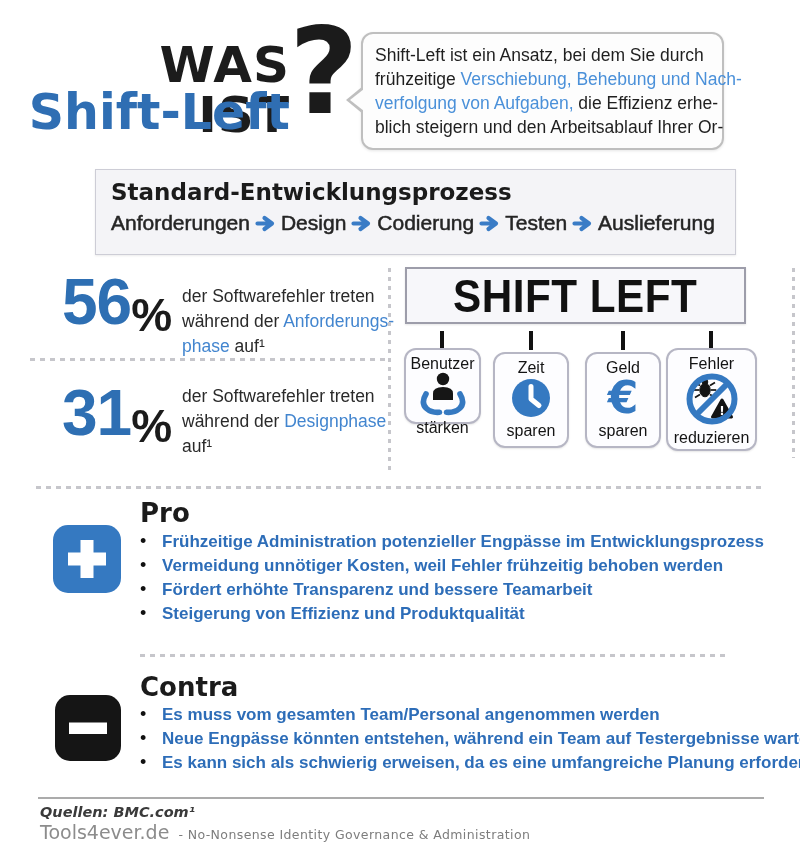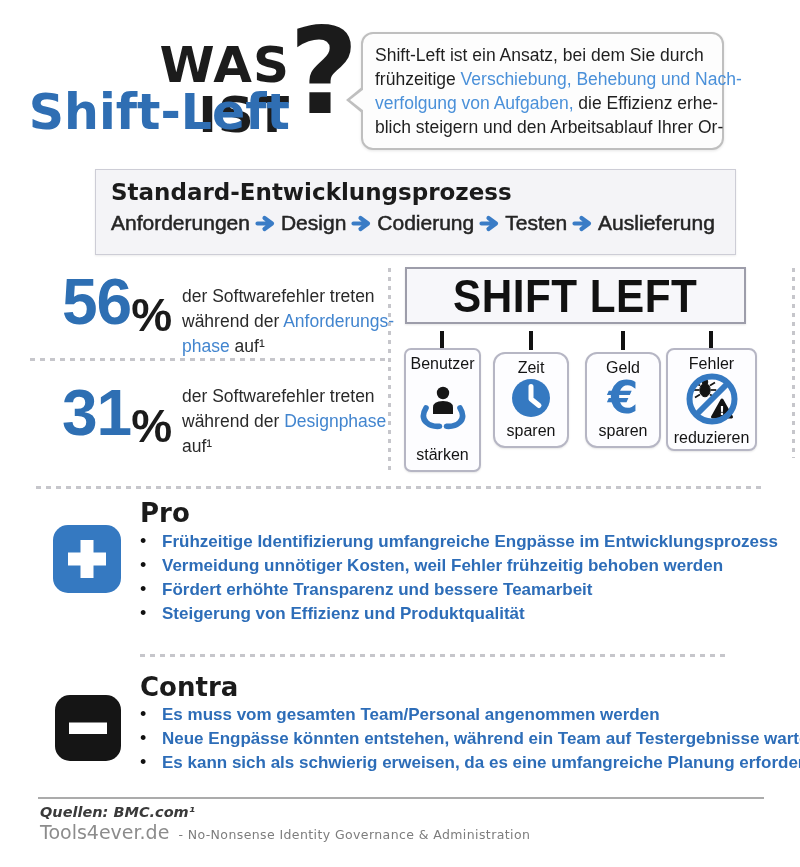--- a/index.html
+++ b/index.html
@@ -153,21 +153,21 @@
   <div class="abs vdash" style="left:792px; top:268px; height:190px;"></div>
 
   <div class="abs sign">
     <span class="sign-text">SHIFT LEFT</span>
   </div>
   <div class="abs post" style="left:440px;"></div>
   <div class="abs post" style="left:529px;"></div>
   <div class="abs post" style="left:621px;"></div>
   <div class="abs post" style="left:709px;"></div>
 
-  <div class="abs card" style="left:404px; top:348px; width:77px; height:124px;border-radius:7px;">
+  <div class="abs card" style="left:404px; top:348px; width:77px; height:76px;">
     <div class="card-label">Benutzer</div>
     <div>
       <svg width="50" height="44" viewBox="0 0 50 44">
         <circle cx="25" cy="7" r="6.2" fill="#161616"></circle>
         <path d="M15 28 v-6.5 q0 -6.5 10 -6.5 q10 0 10 6.5 V28 z" fill="#161616"></path>
         <path d="M8 22 q-5.5 9 0.5 14.5 q5 4.5 13 3.8" fill="none" stroke="#3579c1" stroke-width="5.6" stroke-linecap="round"></path>
         <path d="M42 22 q5.5 9 -0.5 14.5 q-5 4.5 -13 3.8" fill="none" stroke="#3579c1" stroke-width="5.6" stroke-linecap="round"></path>
       </svg>
     </div>
     <div class="card-label">stärken</div>
@@ -183,21 +183,21 @@
     </div>
     <div class="card-label">sparen</div>
   </div>
 
   <div class="abs card" style="left:585px; top:352px; width:76px; height:96px;">
     <div class="card-label">Geld</div>
     <div class="euro-glyph">€</div>
     <div class="card-label">sparen</div>
   </div>
 
-  <div class="abs card" style="left:666px; top:348px; width:91px; height:103px;border-radius:8px;">
+  <div class="abs card" style="left:666px; top:348px; width:91px; height:103px;">
     <div class="card-label">Fehler</div>
     <div>
       <svg width="54" height="54" viewBox="0 0 54 54">
         <g fill="#141414" stroke="#141414">
           <circle cx="20" cy="10" r="2.8"></circle>
           <ellipse cx="20" cy="18" rx="5.2" ry="6.8"></ellipse>
           <g stroke-width="1.7" fill="none">
             <path d="M15 13.5 L10 10.5"></path>
               <path d="M14.3 18 L8.7 18"></path>
               <path d="M15 22.5 L10 25.5"></path>
@@ -220,21 +220,21 @@
   <div class="abs" style="left:52px; top:524px;">
     <svg width="70" height="70" viewBox="0 0 70 70">
       <rect x="1" y="1" width="68" height="68" rx="15" fill="#3579c1"></rect>
       <path d="M35 16 V54 M16 35 H54" stroke="#ffffff" stroke-width="13"></path>
     </svg>
   </div>
   <div class="abs sect-heading" style="left:140px; top:498px;">Pro</div>
   <div class="abs" style="left:140px; top:533px;">
     <div class="bullet-row">
         <span class="bullet-dot">•</span>
-        <span class="bullet-text">Frühzeitige Identifizierung umfangreiche Engpässe im Entwicklungsprozess</span>
+        <span class="bullet-text">Frühzeitige Administration potenzieller Engpässe im Entwicklungsprozess</span>
       </div>
     <div class="bullet-row">
         <span class="bullet-dot">•</span>
         <span class="bullet-text">Vermeidung unnötiger Kosten, weil Fehler frühzeitig behoben werden</span>
       </div>
     <div class="bullet-row">
         <span class="bullet-dot">•</span>
         <span class="bullet-text">Fördert erhöhte Transparenz und bessere Teamarbeit</span>
       </div>
     <div class="bullet-row">

